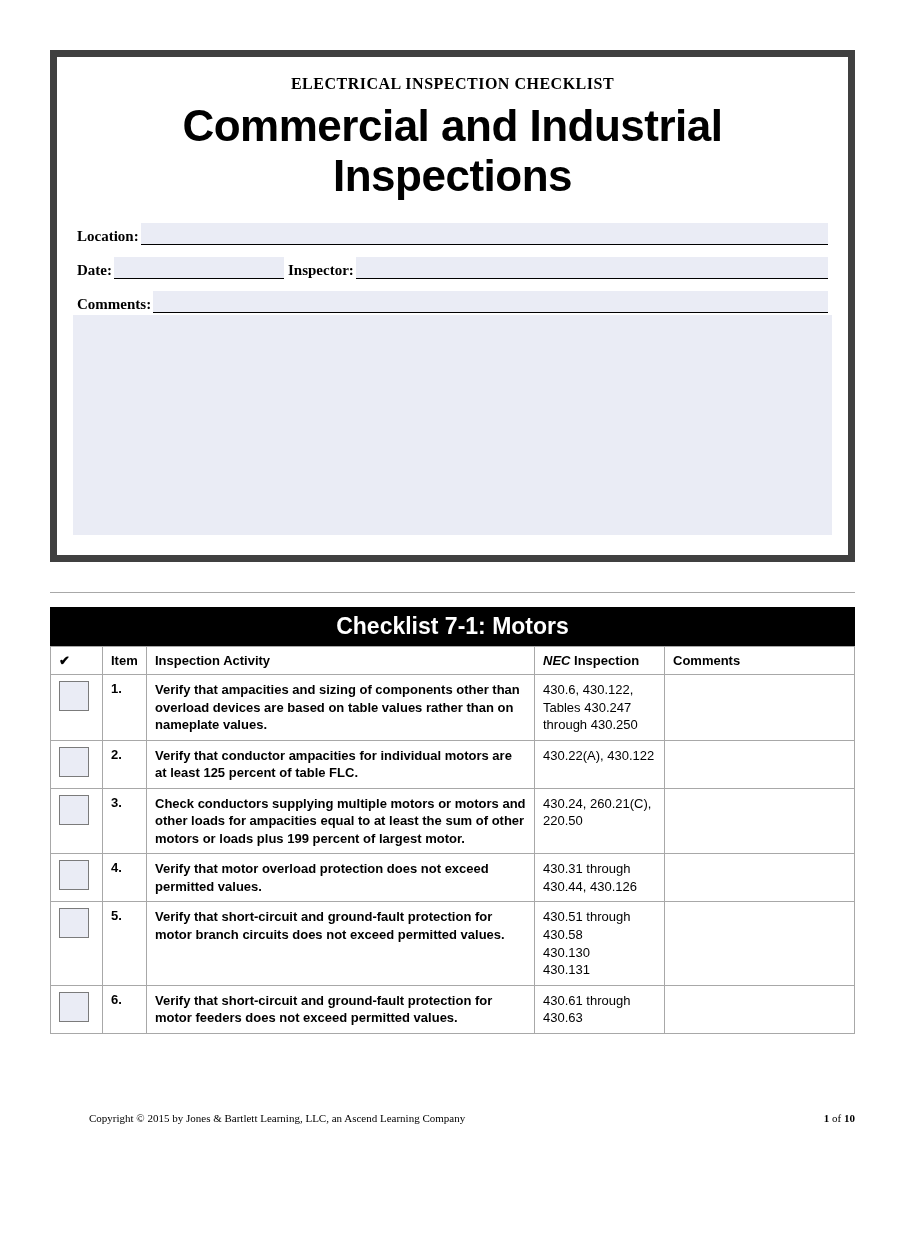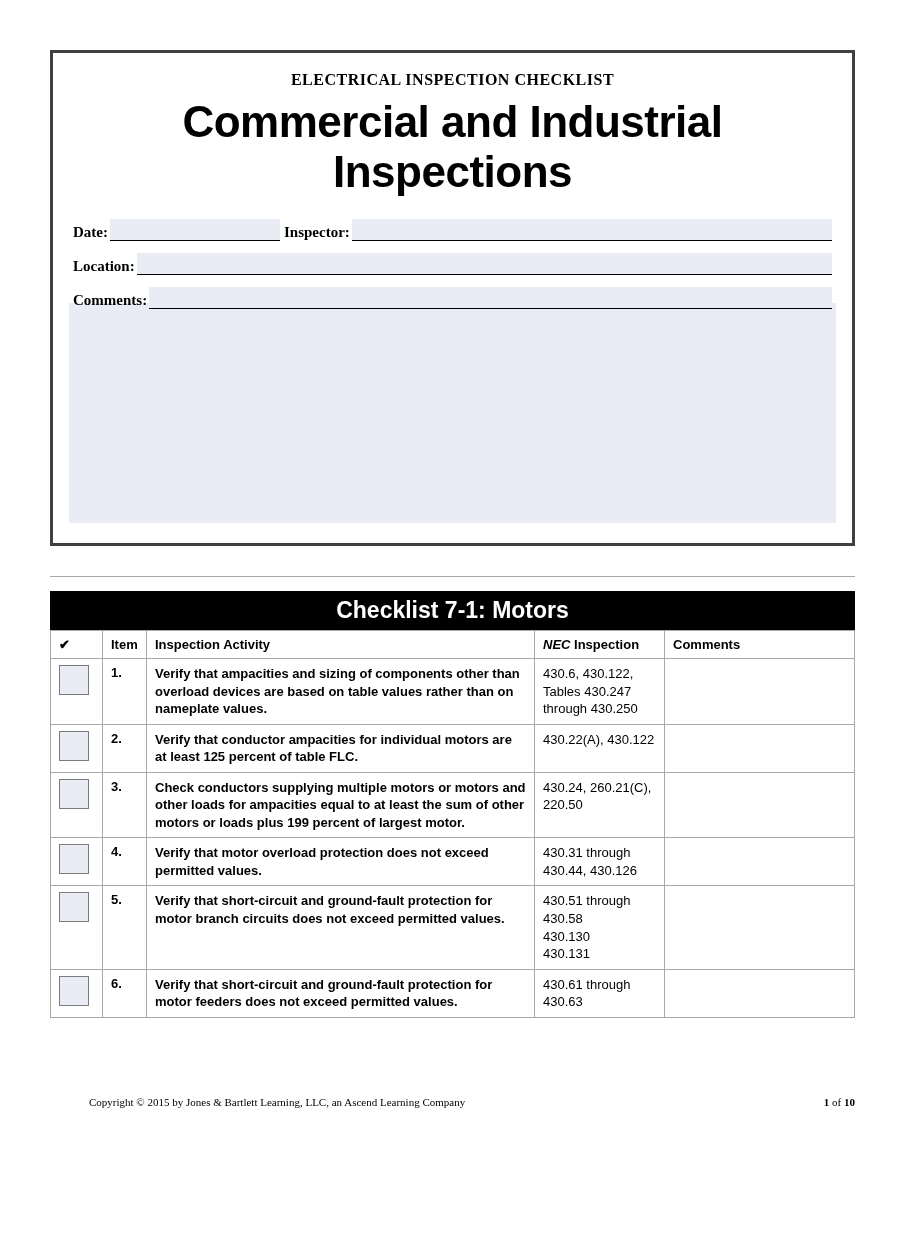--- a/index.html
+++ b/index.html
@@ -8,21 +8,21 @@
     padding: 0;
     background: #fff;
     font-family: Georgia, 'Times New Roman', serif;
     color: #000;
     width: 905px;
   }
   .page {
     padding: 50px 50px 20px 50px;
   }
   .header-box {
-    border: 3px solid #404040;
+    border: 7px solid #404040;
     padding: 18px 20px 20px 20px;
     margin-bottom: 30px;
   }
   .doc-type {
     text-align: center;
     font-weight: bold;
     font-size: 16px;
     letter-spacing: 0.5px;
     font-family: Georgia, serif;
     margin-bottom: 8px;
@@ -127,32 +127,32 @@
 </head>
 <body>
 
 <div class="page">
 
   <div class="header-box">
     <div class="doc-type">ELECTRICAL INSPECTION CHECKLIST</div>
     <div class="doc-title">Commercial and Industrial Inspections</div>
 
     <div class="form-row">
+      <span class="form-label">Location:</span>
+      <span class="form-field last"></span>
+    </div>
+
+    <div class="form-row">
       <span class="form-label">Date:</span>
       <span class="form-field short"></span>
       <span class="form-label">Inspector:</span>
       <span class="form-field last"></span>
     </div>
 
-    <div class="form-row">
-      <span class="form-label">Location:</span>
-      <span class="form-field last"></span>
-    </div>
-
-    <div class="form-row" style="margin-bottom:0;">
+    <div class="form-row" style="margin-bottom:8px;">
       <span class="form-label">Comments:</span>
       <span class="form-field last"></span>
     </div>
     <div class="comments-area"></div>
   </div>
 
   <hr class="divider">
 
   <div class="checklist-title-bar">Checklist 7-1: Motors</div>
 

